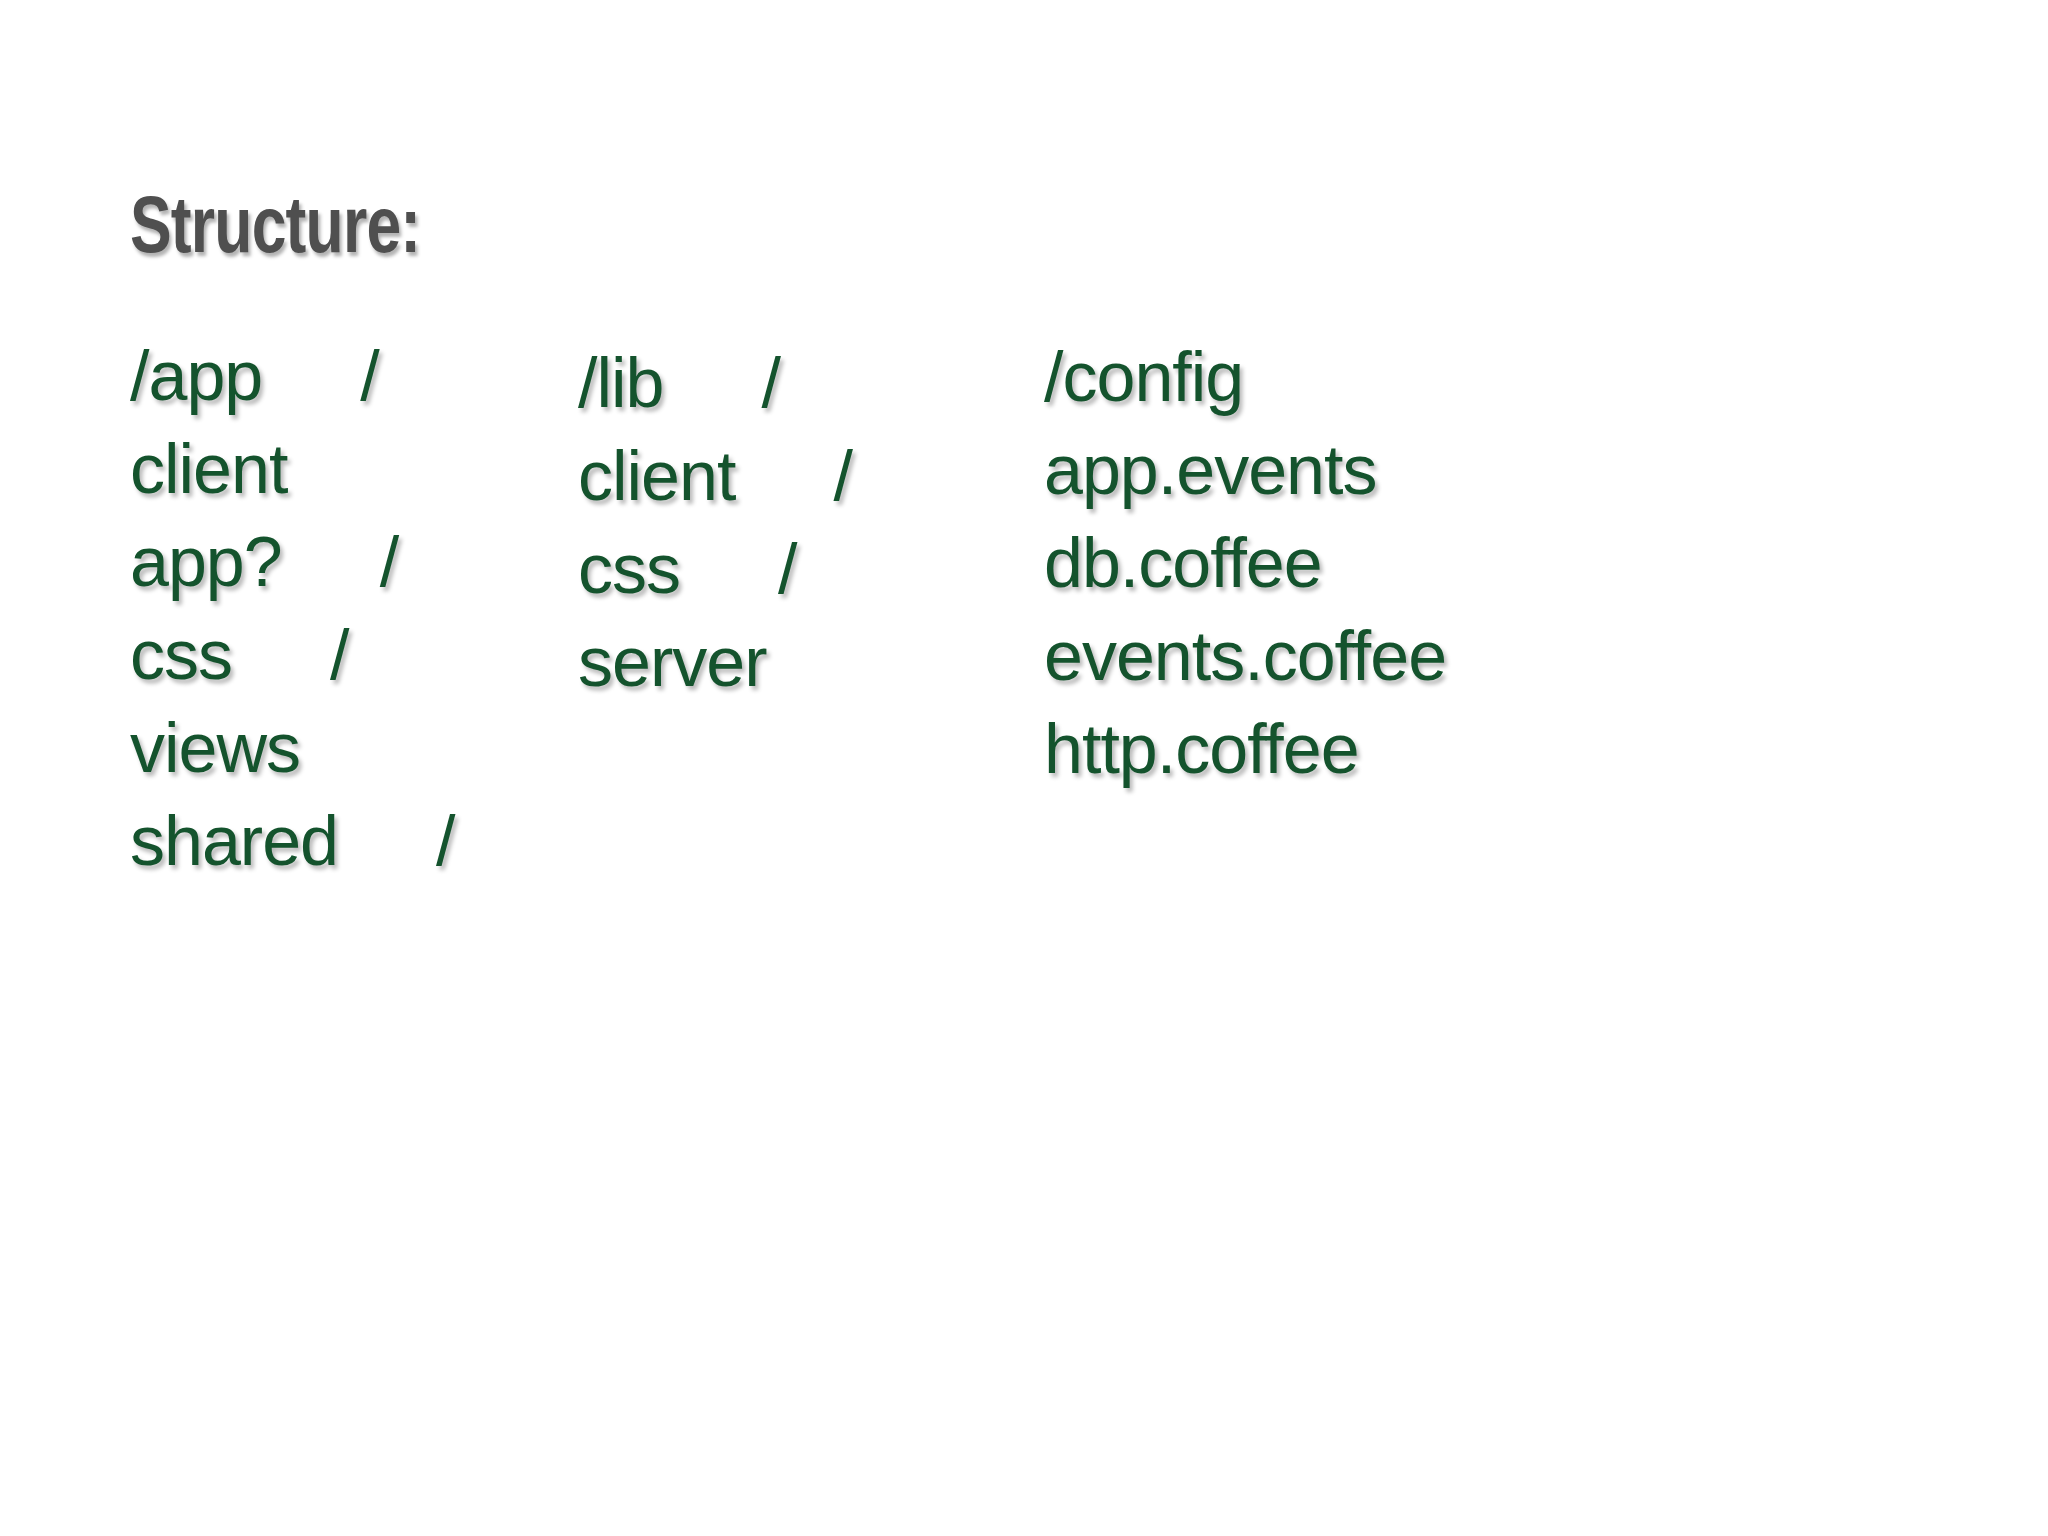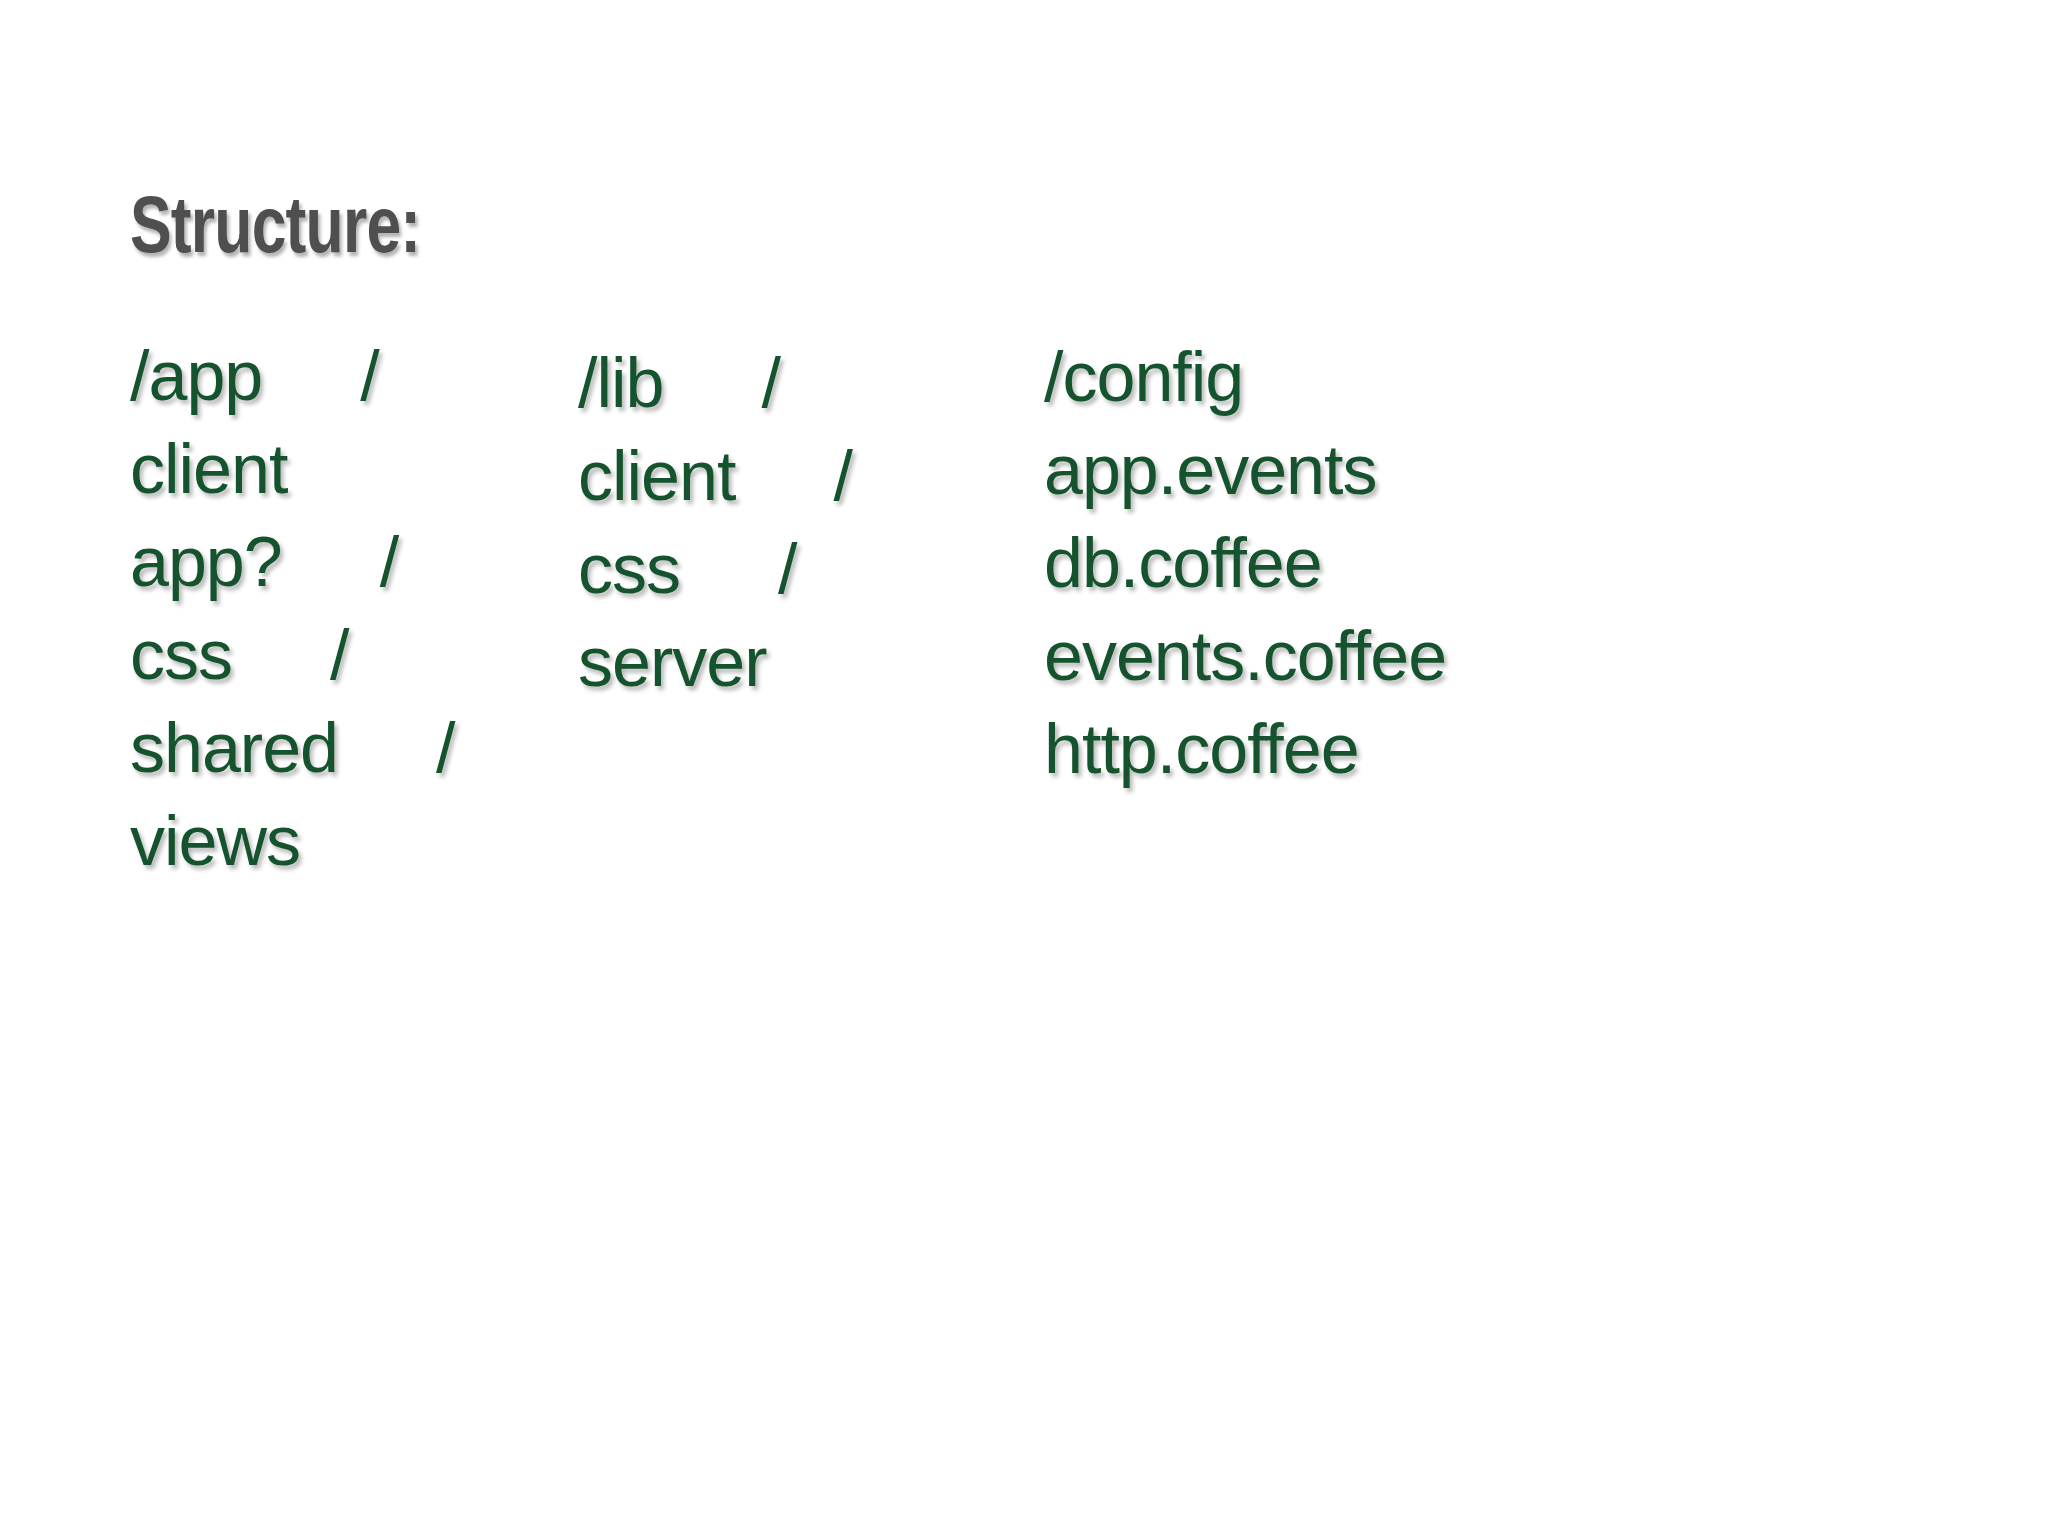--- a/index.html
+++ b/index.html
@@ -50,22 +50,22 @@
 
 <div class="slide">
 
   <div class="slide-title">Structure:</div>
 
   <div class="tree-col col-app">
     <div class="tree-line"><span>/app</span><span class="dir-slash">/</span></div>
     <div class="tree-line"><span>client</span><span class="dir-slash"></span></div>
     <div class="tree-line"><span>app?</span><span class="dir-slash">/</span></div>
     <div class="tree-line"><span>css</span><span class="dir-slash">/</span></div>
+    <div class="tree-line"><span>views</span><span class="dir-slash"></span></div>
     <div class="tree-line"><span>shared</span><span class="dir-slash">/</span></div>
-    <div class="tree-line"><span>views</span><span class="dir-slash"></span></div>
   </div>
 
   <div class="tree-col col-lib">
     <div class="tree-line"><span>/lib</span><span class="dir-slash">/</span></div>
     <div class="tree-line"><span>client</span><span class="dir-slash">/</span></div>
     <div class="tree-line"><span>css</span><span class="dir-slash">/</span></div>
     <div class="tree-line"><span>server</span><span class="dir-slash"></span></div>
   </div>
 
   <div class="tree-col col-config">

